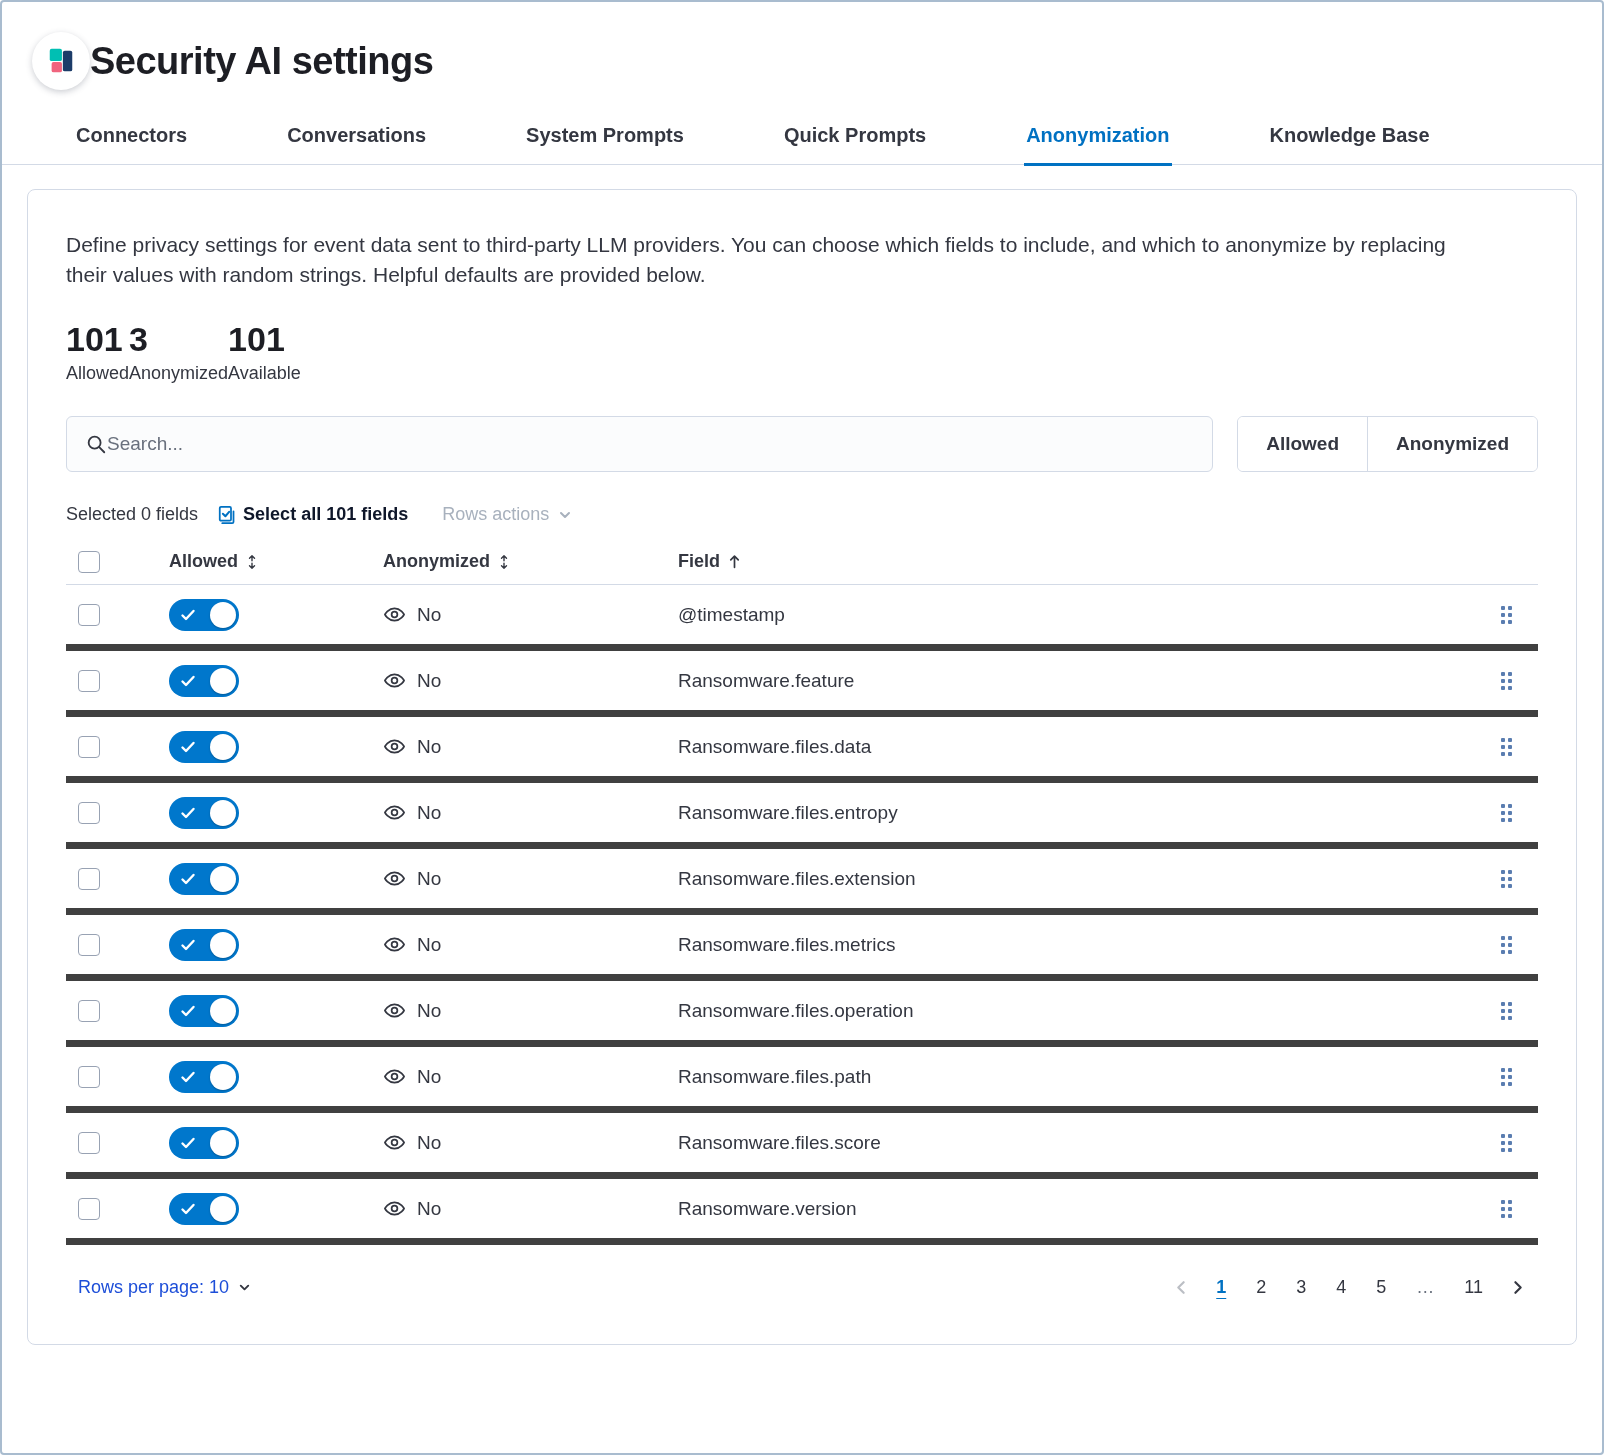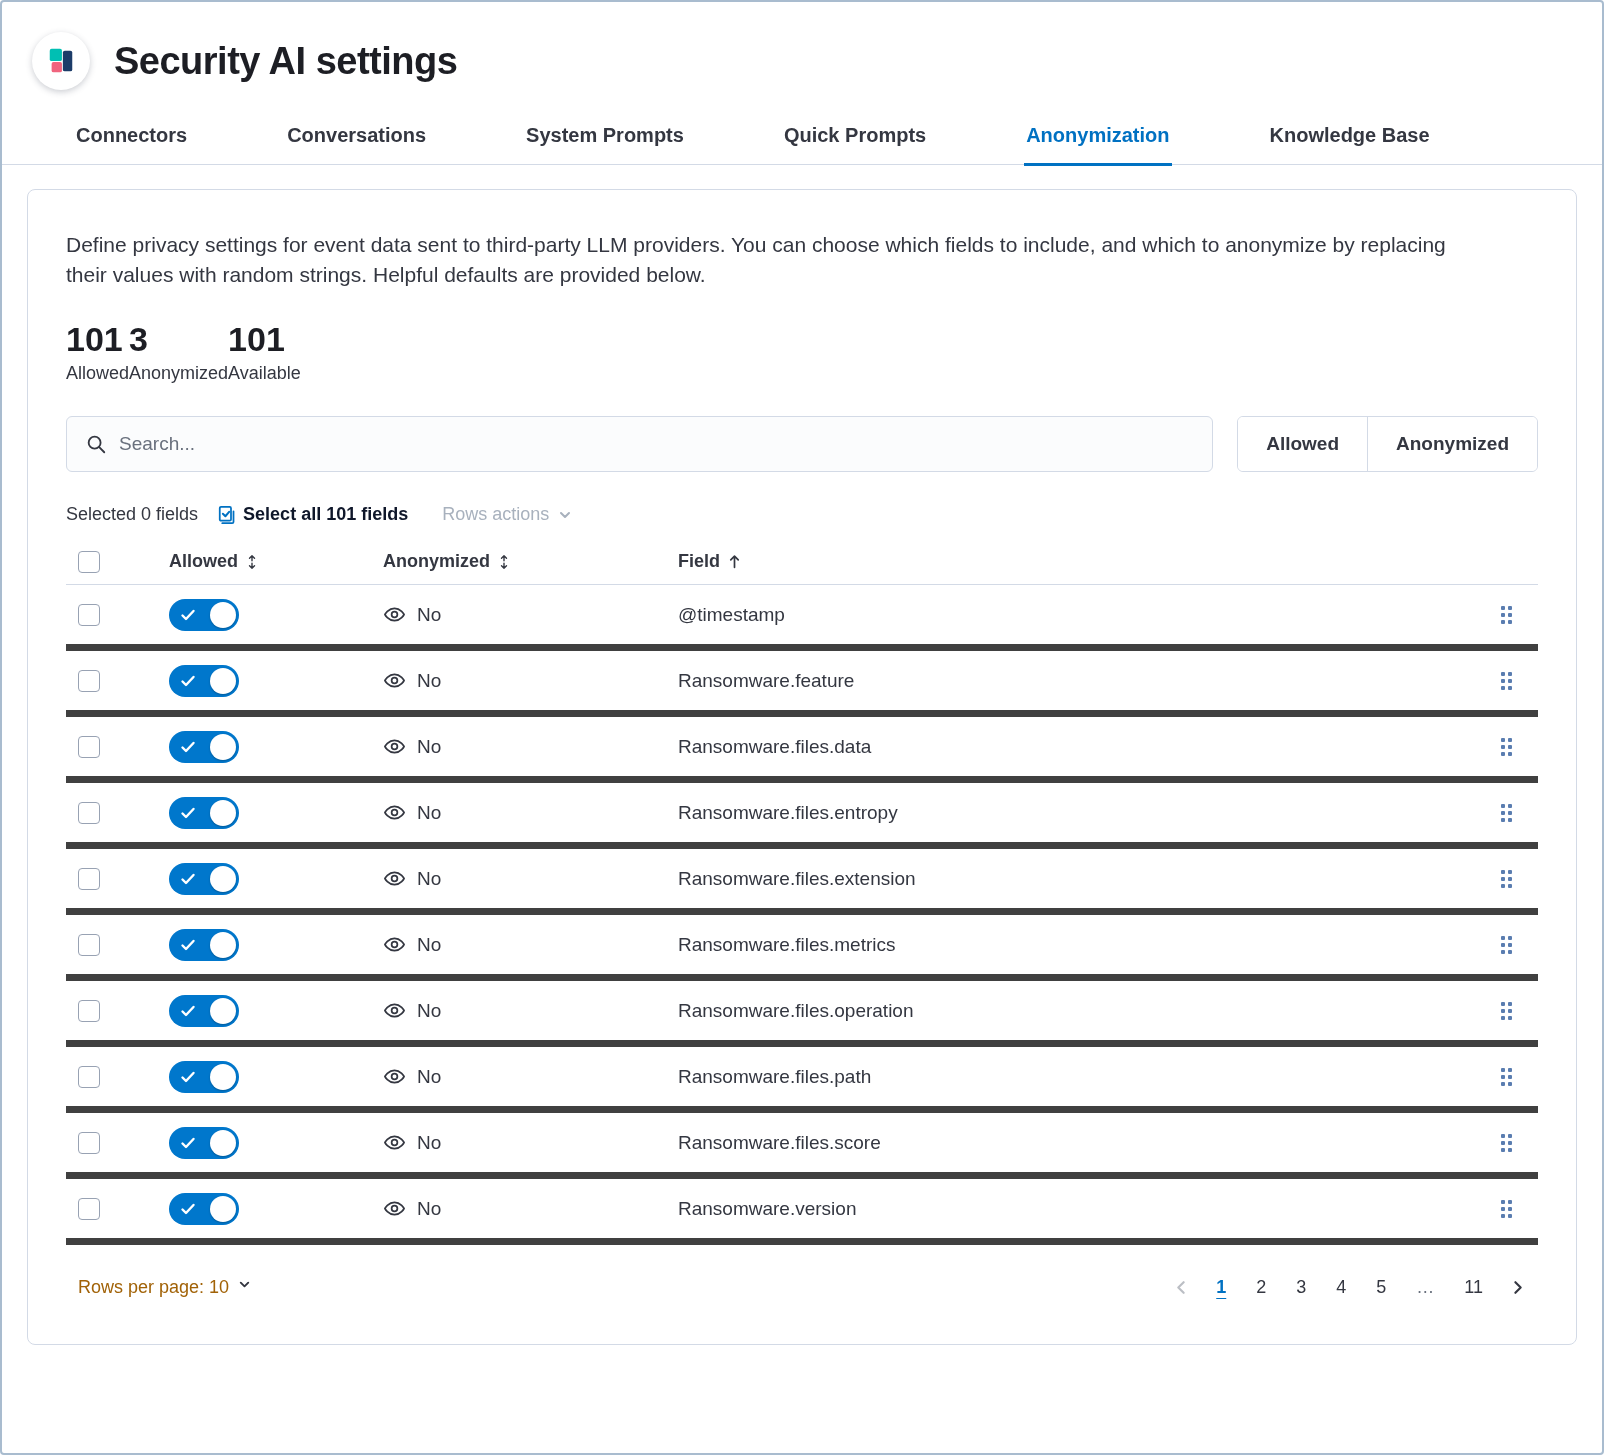--- a/index.html
+++ b/index.html
@@ -6,21 +6,21 @@
   html,body { width:1604px; height:1455px; }
   body {
     font-family: "Liberation Sans", "DejaVu Sans", sans-serif;
     color:#343741; background:#fff;
   }
   .frame {
     width:1604px; height:1455px; border:2px solid #a9bccf; border-radius:4px;
     background:#fff; overflow:hidden;
   }
   
-  .app-header { display:flex; align-items:center; gap:24px; padding:30px 0 0 30px; }
+  .app-header { display:flex; align-items:center; padding:30px 0 0 30px; }
   .logo-badge {
     width:58px; height:58px; border-radius:50%; background:#fff;
     box-shadow:0 2px 6px rgba(50,60,80,.25); display:flex; align-items:center; justify-content:center;
   }
   h1.page-title { font-size:38px; font-weight:700; color:#1d1e24; letter-spacing:-.5px; }
 
   
   .tabs { display:flex; gap:54px; padding:34px 30px 0 30px; border-bottom:1px solid #d3dae6; }
   .tab { font-size:20px; font-weight:700; color:#343741; padding:0 2px 16px 2px; cursor:pointer; white-space:nowrap;margin-left:42px; }
   .tab.active { color:#0071c2; border-bottom:3px solid #0071c2; margin-bottom:-2px;text-align:right; }
@@ -32,21 +32,21 @@
   }
   .panel-desc { font-size:21px; line-height:1.45; color:#343741; margin-bottom:30px; max-width:1420px; }
 
   .stats { display:flex; margin-bottom:32px; }
   .stat-value { font-size:34px; font-weight:700; color:#1d1e24; line-height:1.1; }
   .stat-label { font-size:18px; color:#343741; margin-top:5px; }
 
   .search-row { display:flex; gap:24px; margin-bottom:32px; }
   .search-box {
     flex:1; height:56px; background:#fbfcfd; border:1px solid #d3dae6; border-radius:6px;
-    display:flex; align-items:center; padding:0 18px; gap:12px;
+    display:flex; align-items:center; padding:0 18px; 
   }
   .search-box input {
     flex:1; border:none; outline:none; background:transparent; font-size:19px;
     font-family:"Liberation Sans","DejaVu Sans",sans-serif; color:#343741;
   }
   .search-box input::placeholder { color:#69707d; }
   .filter-group { display:flex; height:56px; border:1px solid #d3dae6; border-radius:6px; overflow:hidden; background:#fff; }
   .filter-btn {
     border:none; background:#fff; font-family:inherit; font-size:19px; font-weight:600; color:#343741;
     padding:0 28px; cursor:pointer;
@@ -78,21 +78,21 @@
   .toggle .check { position:absolute; left:11px; top:8px; }
 
   .c-anon { gap:11px; }
   .anon-text, .field-text { font-size:19px; color:#343741; }
   .c-actions { justify-content:center; }
   .dots { display:grid; grid-template-columns:repeat(2,4px); grid-auto-rows:4px; gap:3px 3px; cursor:pointer; padding:6px; }
   .dots i { display:block; width:4px; height:4px; border-radius:1px; background:#5a7db0; }
 
   
   .table-footer { display:flex; align-items:center; justify-content:space-between; padding:26px 6px 26px 12px; }
-  .rows-per-page { display:flex; gap:8px; font-size:18px; color:#a16207; cursor:pointer; }
+  .rows-per-page { display:flex; align-items:center; gap:8px; font-size:18px; color:#1d4ed8; cursor:pointer; }
   .pagination { display:flex; align-items:center; gap:10px; }
   .page {
     font-size:18px; color:#343741; padding:6px 10px; cursor:pointer; border-radius:4px;
   }
   .page.active { color:#0071c2; font-weight:700; text-decoration:underline; text-underline-offset:5px; }
   .page.ellipsis { color:#69707d; cursor:default; }
   .pg-chevron { display:flex; align-items:center; padding:4px 6px; cursor:pointer; }
   .pg-chevron.disabled { opacity:.45; cursor:default; }
 </style>
 </head>

